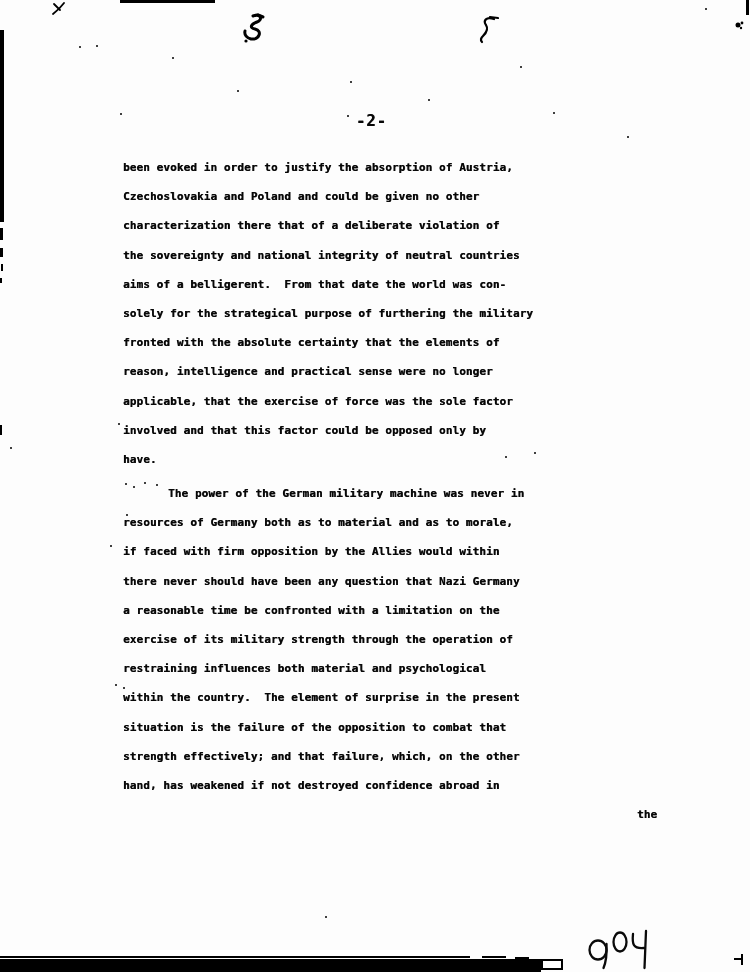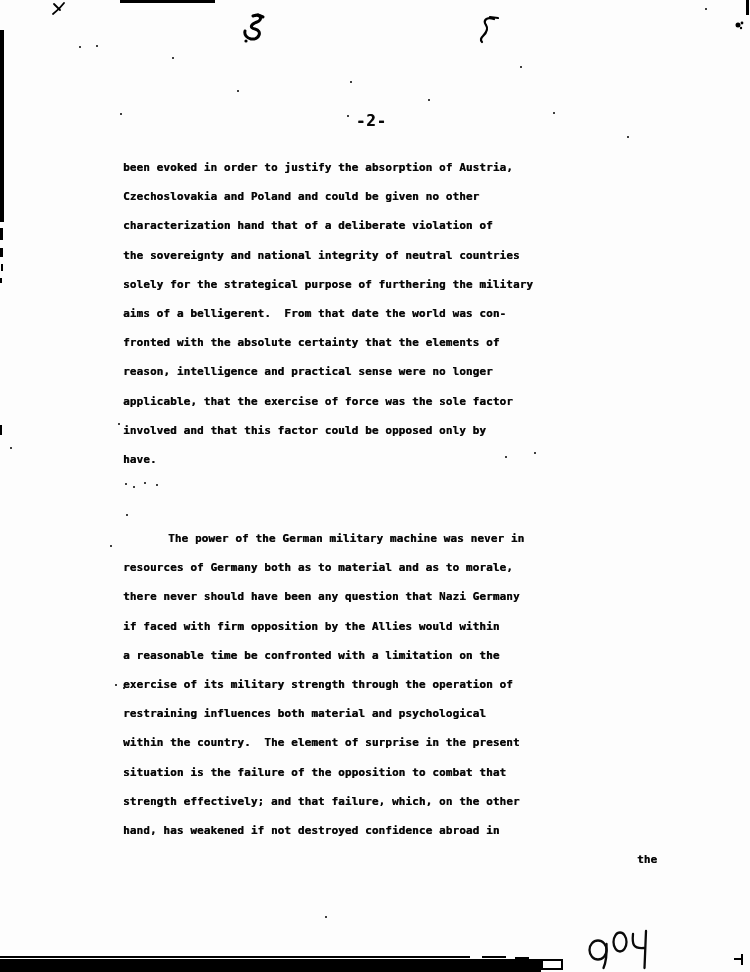--- a/index.html
+++ b/index.html
@@ -17,21 +17,21 @@
   .line {
     white-space: pre;
     font-size: 11px;
     font-weight: bold;
     line-height: 29.2px;
     letter-spacing: 0.1px;
     text-shadow: 0.4px 0.3px 0 rgba(0,0,0,0.8);
   }
   #para1 { top: 153px; }
   #para2 { top: 479px; }
-  .indent { padding-left: 45px; margin-top: 45px; }
+  .indent { padding-left: 45px; }
   .cont   { padding-left: 514px; }
   .page-number {
     position: absolute; top: 112px; left: 356px;
     font-size: 15.5px; font-weight: bold; letter-spacing: 1px;
     text-shadow: 0.4px 0.3px 0 rgba(0,0,0,0.8);
   }
   
   .handwritten { position: absolute; left: 586px; top: 929px; }
   .sr-only { position: absolute; width: 1px; height: 1px; overflow: hidden; clip: rect(0 0 0 0); white-space: nowrap; }
   
@@ -46,36 +46,36 @@
 </head>
 <body>
 
 <div class="page">
 
   <div class="page-number">-2-</div>
 
   <div class="para" id="para1">
     <div class="line">been evoked in order to justify the absorption of Austria,</div>
     <div class="line">Czechoslovakia and Poland and could be given no other</div>
-    <div class="line">characterization hand that of a deliberate violation of</div>
+    <div class="line">characterization there that of a deliberate violation of</div>
     <div class="line">the sovereignty and national integrity of neutral countries</div>
+    <div class="line">aims of a belligerent.  From that date the world was con-</div>
     <div class="line">solely for the strategical purpose of furthering the military</div>
-    <div class="line">aims of a belligerent.  From that date the world was con-</div>
     <div class="line">fronted with the absolute certainty that the elements of</div>
     <div class="line">reason, intelligence and practical sense were no longer</div>
     <div class="line">applicable, that the exercise of force was the sole factor</div>
     <div class="line">involved and that this factor could be opposed only by</div>
     <div class="line">have.</div>
   </div>
 
   <div class="para" id="para2">
     <div class="line indent">The power of the German military machine was never in</div>
     <div class="line">resources of Germany both as to material and as to morale,</div>
+    <div class="line">if faced with firm opposition by the Allies would within</div>
     <div class="line">there never should have been any question that Nazi Germany</div>
-    <div class="line">if faced with firm opposition by the Allies would within</div>
     <div class="line">a reasonable time be confronted with a limitation on the</div>
     <div class="line">exercise of its military strength through the operation of</div>
     <div class="line">restraining influences both material and psychological</div>
     <div class="line">within the country.  The element of surprise in the present</div>
     <div class="line">situation is the failure of the opposition to combat that</div>
     <div class="line">strength effectively; and that failure, which, on the other</div>
     <div class="line">hand, has weakened if not destroyed confidence abroad in</div>
     <div class="line cont">the</div>
   </div>
 

